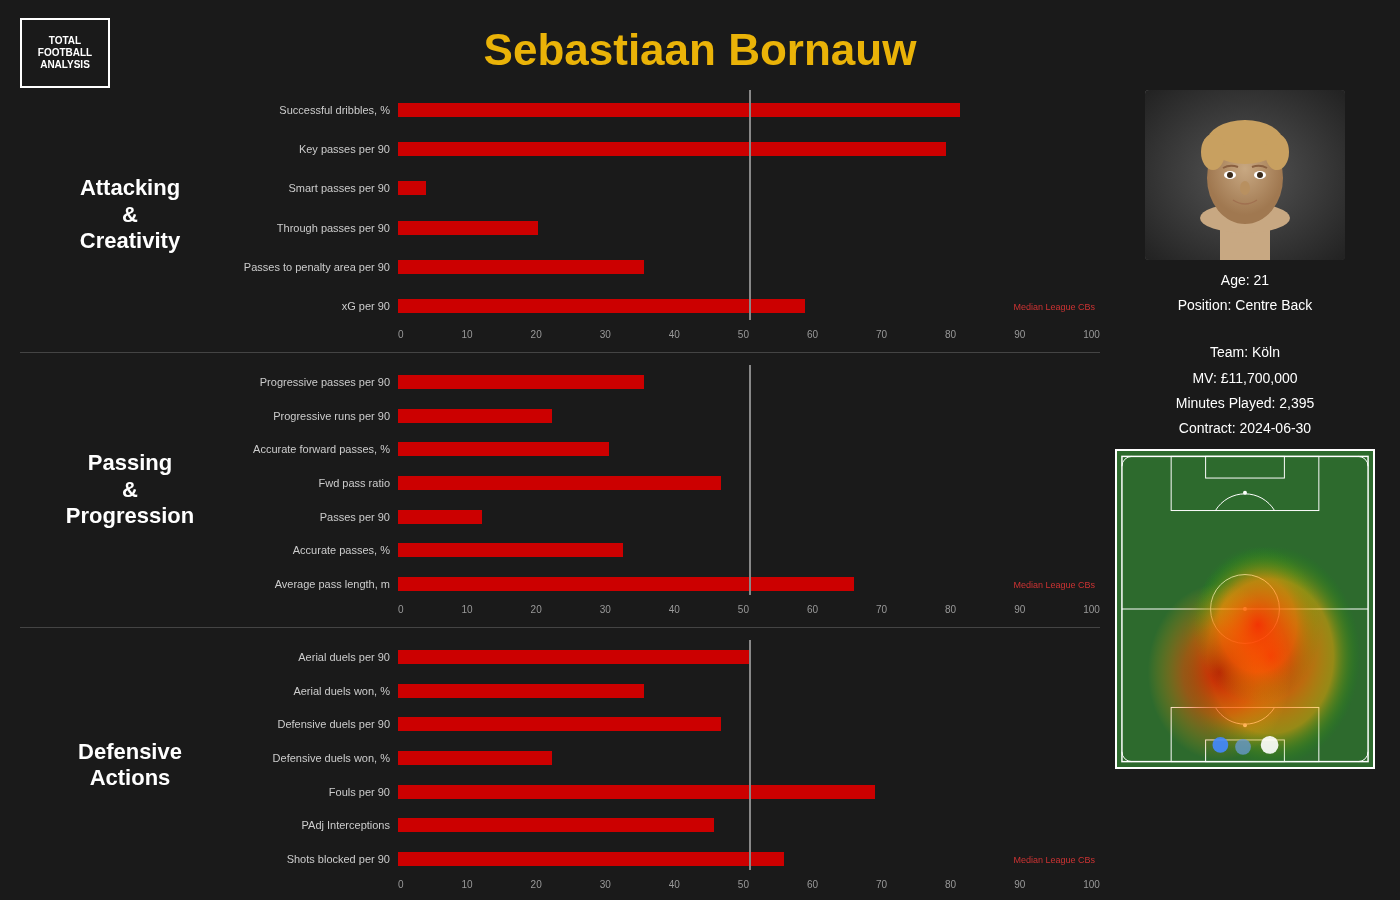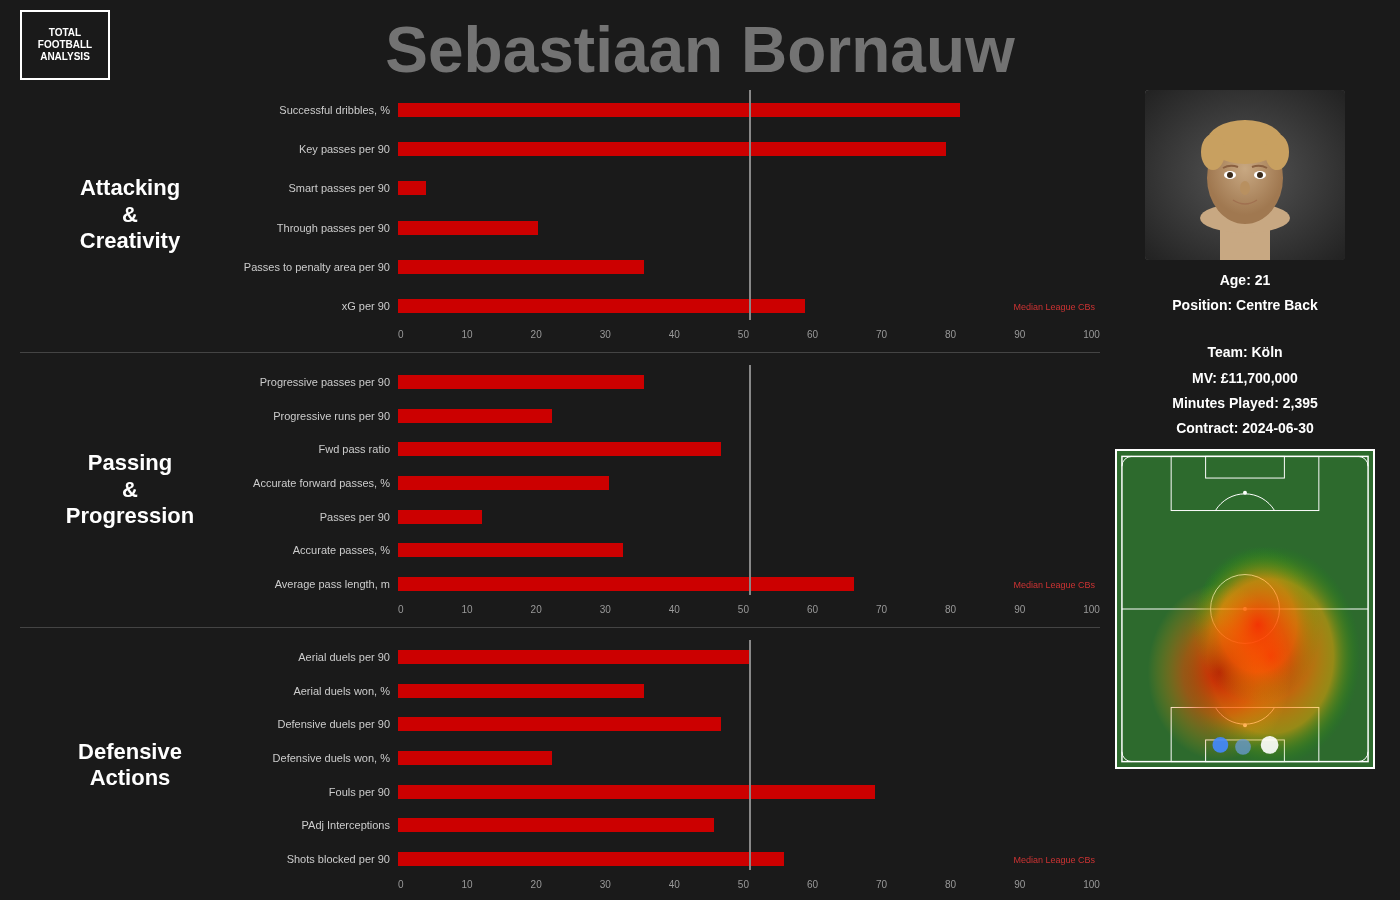--- a/index.html
+++ b/index.html
@@ -26,39 +26,39 @@
       display: flex;
       align-items: center;
       justify-content: center;
       position: relative;
       height: 80px;
     }
 
     .logo {
       position: absolute;
       left: 0;
-      top: 0;
+      top: 8px;
       width: 90px;
       height: 70px;
       border: 2px solid #fff;
       display: flex;
       flex-direction: column;
       align-items: center;
       justify-content: center;
       font-size: 10px;
       font-weight: bold;
       text-transform: uppercase;
       line-height: 1.2;
       padding: 4px;
     }
 
     .page-title {
-      font-size: 64px;
+      font-size: 44px;
       font-weight: bold;
-      color: #737373;
+      color: #eab308;
       text-align: center;
     }
 
     
     .main-content {
       display: flex;
       flex: 1;
       gap: 10px;
     }
 
@@ -183,21 +183,21 @@
       height: 170px;
     }
 
     .player-info {
       text-align: center;
       font-size: 14px;
       line-height: 1.8;
     }
 
     .player-info .info-line {
-      font-weight: bold;
+      font-weight: normal;
     }
 
     
     .heatmap-container {
       width: 260px;
       height: 320px;
       border: 2px solid #fff;
       position: relative;
       background: #2d6a2d;
       overflow: hidden;
@@ -308,29 +308,29 @@
                   <div class="bar-fill" style="width: 35%;"></div>
                 </div>
               </div>
               <div class="bar-row">
                 <div class="bar-label">Progressive runs per 90</div>
                 <div class="bar-track" style="position: relative;">
                   <div class="bar-fill" style="width: 22%;"></div>
                 </div>
               </div>
               <div class="bar-row">
+                <div class="bar-label">Accurate forward passes, %</div>
+                <div class="bar-track" style="position: relative;">
+                  <div class="bar-fill" style="width: 30%;"></div>
+                </div>
+              </div>
+              <div class="bar-row">
                 <div class="bar-label">Fwd pass ratio</div>
                 <div class="bar-track" style="position: relative;">
                   <div class="bar-fill" style="width: 46%;"></div>
-                </div>
-              </div>
-              <div class="bar-row">
-                <div class="bar-label">Accurate forward passes, %</div>
-                <div class="bar-track" style="position: relative;">
-                  <div class="bar-fill" style="width: 30%;"></div>
                 </div>
               </div>
               <div class="bar-row">
                 <div class="bar-label">Passes per 90</div>
                 <div class="bar-track" style="position: relative;">
                   <div class="bar-fill" style="width: 12%;"></div>
                 </div>
               </div>
               <div class="bar-row">
                 <div class="bar-label">Accurate passes, %</div>

